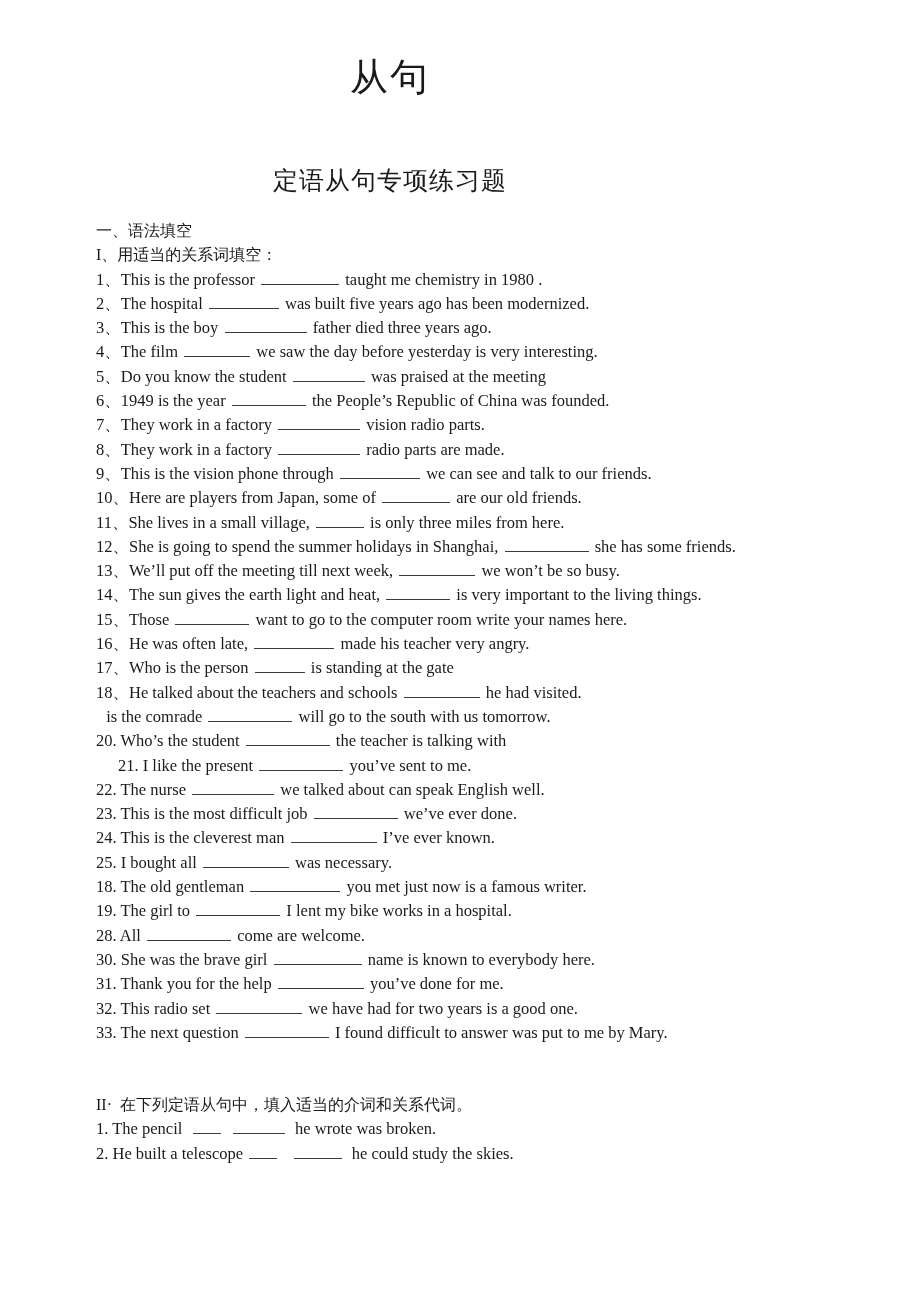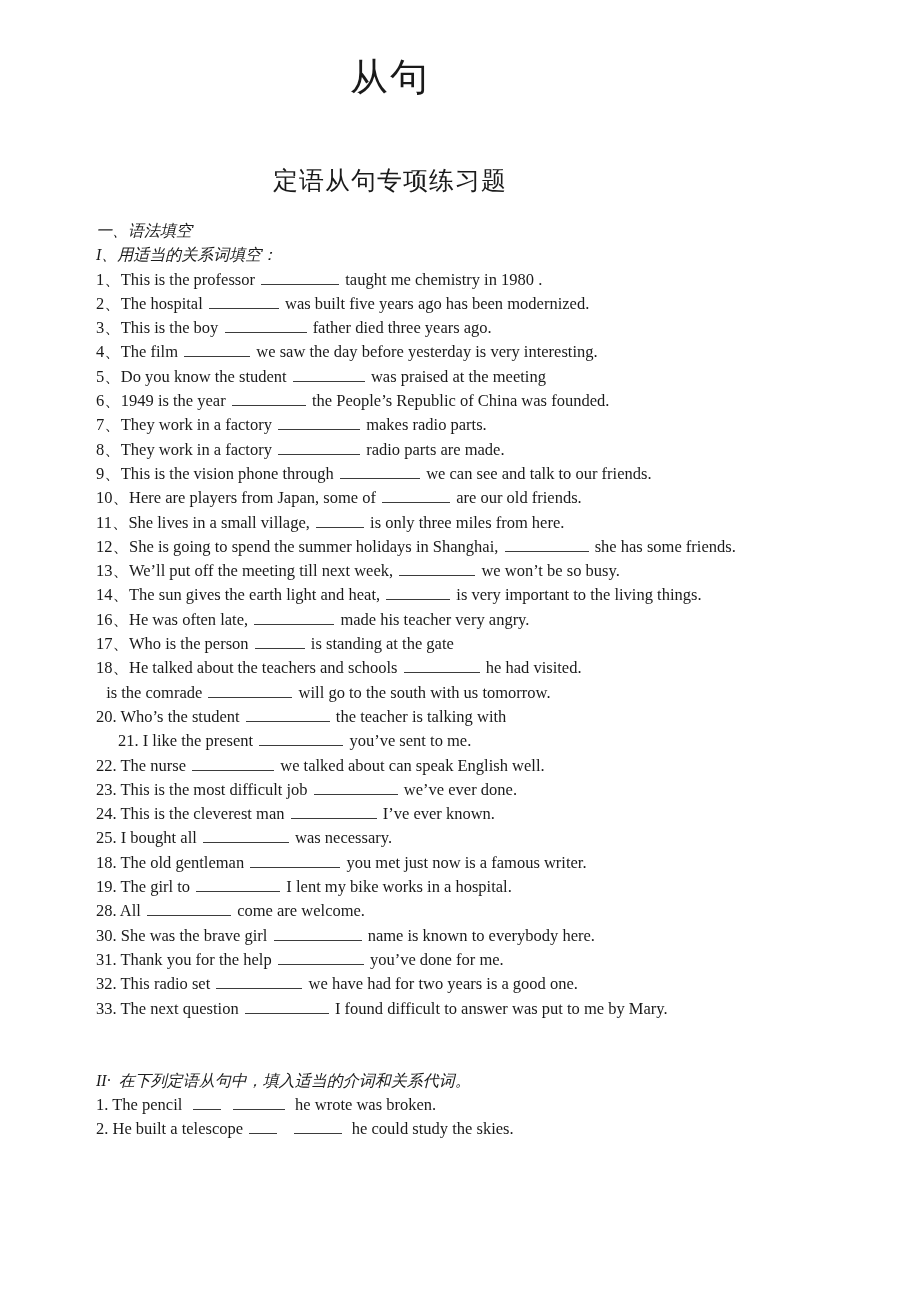--- a/index.html
+++ b/index.html
@@ -58,21 +58,20 @@
     line-height: 24.3px;
     white-space: pre-wrap;
     margin: 0;
   }
 
   .heading-cn {
     font-size: 16px;
     line-height: 24.3px;
     margin: 0;
     white-space: pre-wrap;
-    font-style: italic;
   }
 
   .indent-1 { padding-left: 6px; }
   .indent-2 { padding-left: 22px; }
 
   
   .blank {
     display: inline-block;
     border-bottom: 1.3px solid #3b3b3b;
     height: 0.92em;
@@ -100,28 +99,29 @@
     <p class="heading-cn">一、语法填空</p>
     <p class="heading-cn">I、用适当的关系词填空：</p>
 
     <div id="part1-list">
         <p class="line"><span>1、</span><span>This is the professor </span><span class="blank" style="width: 78px;"></span><span> taught me chemistry in 1980 .</span></p>
         <p class="line"><span>2、</span><span>The hospital </span><span class="blank" style="width: 70px;"></span><span> was built five years ago has been modernized.</span></p>
         <p class="line"><span>3、</span><span>This is the boy </span><span class="blank" style="width: 82px;"></span><span> father died three years ago.</span></p>
         <p class="line"><span>4、</span><span>The film </span><span class="blank" style="width: 66px;"></span><span> we saw the day before yesterday is very interesting.</span></p>
         <p class="line"><span>5、</span><span>Do you know the student </span><span class="blank" style="width: 72px;"></span><span> was praised at the meeting</span></p>
         <p class="line"><span>6、</span><span>1949 is the year </span><span class="blank" style="width: 74px;"></span><span> the People’s Republic of China was founded.</span></p>
-        <p class="line"><span>7、</span><span>They work in a factory </span><span class="blank" style="width: 82px;"></span><span> makes radio parts.</span></p>
+        <p class="line"><span>7、</span><span>They work in a factory </span><span class="blank" style="width: 82px;"></span><span> vision radio parts.</span></p>
         <p class="line"><span>8、</span><span>They work in a factory </span><span class="blank" style="width: 82px;"></span><span> radio parts are made.</span></p>
         <p class="line"><span>9、</span><span>This is the vision phone through </span><span class="blank" style="width: 80px;"></span><span> we can see and talk to our friends.</span></p>
         <p class="line"><span>10、</span><span>Here are players from Japan, some of </span><span class="blank" style="width: 68px;"></span><span> are our old friends.</span></p>
         <p class="line"><span>11、</span><span>She lives in a small village, </span><span class="blank" style="width: 48px;"></span><span> is only three miles from here.</span></p>
         <p class="line"><span>12、</span><span>She is going to spend the summer holidays in Shanghai, </span><span class="blank" style="width: 84px;"></span><span> she has some friends.</span></p>
         <p class="line"><span>13、</span><span>We’ll put off the meeting till next week, </span><span class="blank" style="width: 76px;"></span><span> we won’t be so busy.</span></p>
         <p class="line"><span>14、</span><span>The sun gives the earth light and heat, </span><span class="blank" style="width: 64px;"></span><span> is very important to the living things.</span></p>
+        <p class="line"><span>15、</span><span>Those </span><span class="blank" style="width: 74px;"></span><span> want to go to the computer room write your names here.</span></p>
         <p class="line"><span>16、</span><span>He was often late, </span><span class="blank" style="width: 80px;"></span><span> made his teacher very angry.</span></p>
         <p class="line"><span>17、</span><span>Who is the person </span><span class="blank" style="width: 50px;"></span><span> is standing at the gate</span></p>
         <p class="line"><span>18、</span><span>He talked about the teachers and schools </span><span class="blank" style="width: 76px;"></span><span> he had visited.</span></p>
         <p class="line indent-1"><span> is the comrade </span><span class="blank" style="width: 84px;"></span><span> will go to the south with us tomorrow.</span></p>
         <p class="line"><span>20.</span><span> Who’s the student </span><span class="blank" style="width: 84px;"></span><span> the teacher is talking with</span></p>
         <p class="line indent-2"><span>21.</span><span> I like the present </span><span class="blank" style="width: 84px;"></span><span> you’ve sent to me.</span></p>
         <p class="line"><span>22.</span><span> The nurse </span><span class="blank" style="width: 82px;"></span><span> we talked about can speak English well.</span></p>
         <p class="line"><span>23.</span><span> This is the most difficult job </span><span class="blank" style="width: 84px;"></span><span> we’ve ever done.</span></p>
         <p class="line"><span>24.</span><span> This is the cleverest man </span><span class="blank" style="width: 86px;"></span><span> I’ve ever known.</span></p>
         <p class="line"><span>25.</span><span> I bought all </span><span class="blank" style="width: 86px;"></span><span> was necessary.</span></p>

